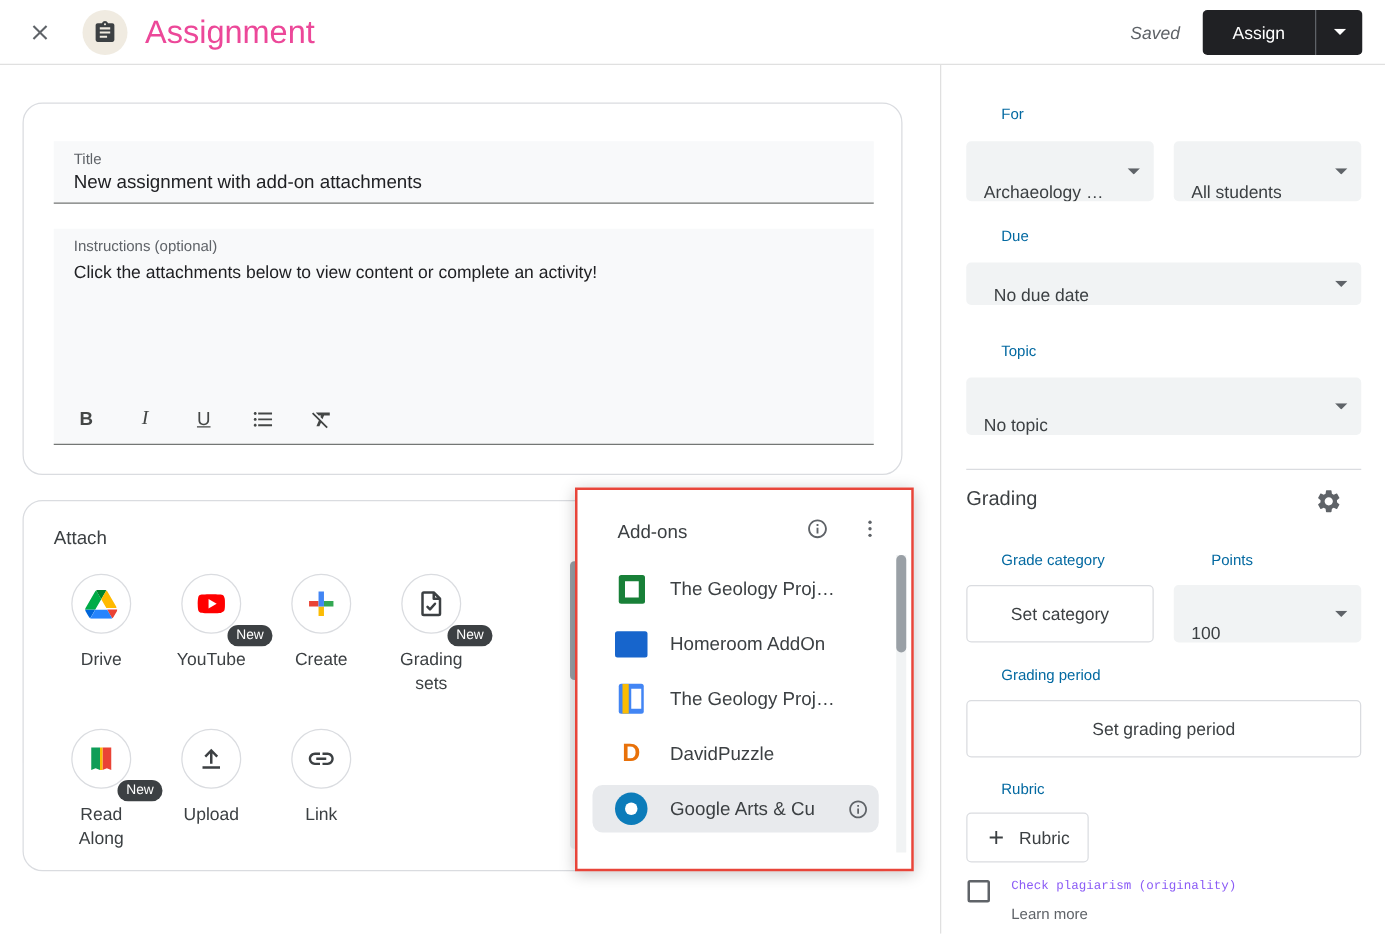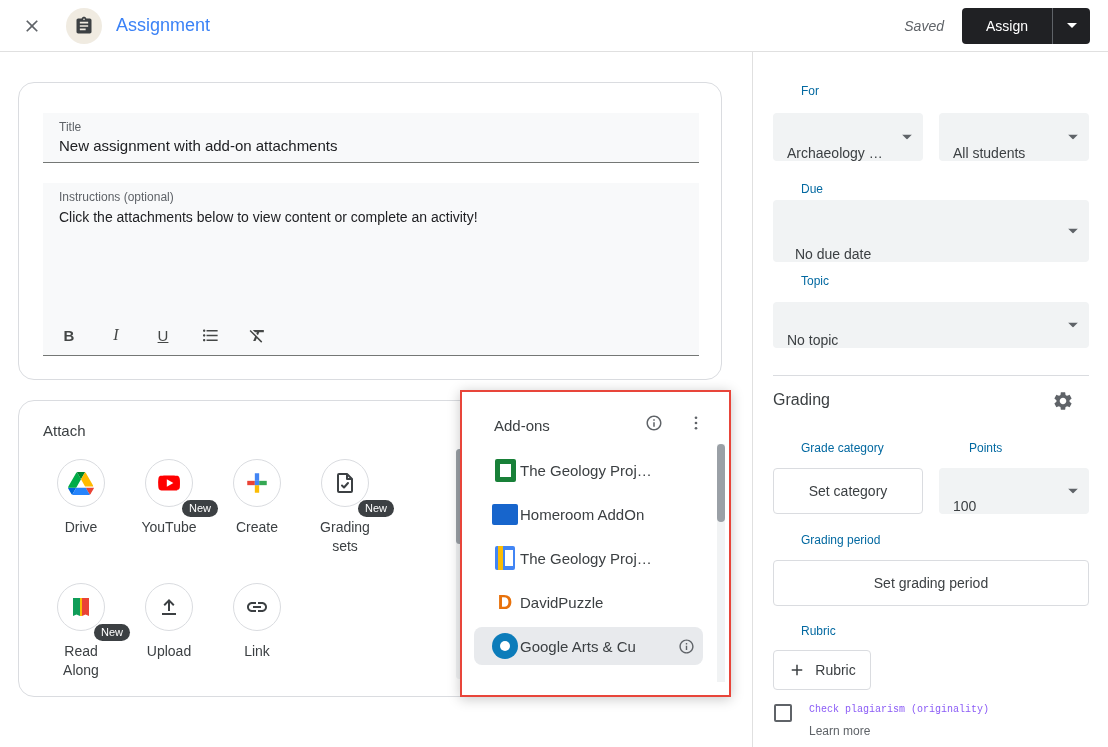--- a/index.html
+++ b/index.html
@@ -5,21 +5,21 @@
   * { margin:0; padding:0; box-sizing:border-box; }
   html,body { width:1108px; height:747px; }
   body { font-family:"Liberation Sans", sans-serif; background:#fff; position:relative; overflow:hidden; color:#3c4043; }
   button { font-family:inherit; }
 
   
   .topbar { position:absolute; left:0; top:0; width:1108px; height:52px; background:#fff; border-bottom:1px solid #e0e0e0; display:flex; align-items:center; padding:0 18px; z-index:20; }
   .icon-btn { background:none; border:none; cursor:pointer; display:flex; align-items:center; justify-content:center; }
   .close-btn { width:28px; height:28px; margin-right:20px; }
   .assign-chip { width:36px; height:36px; border-radius:50%; background:#f0ebe1; display:flex; align-items:center; justify-content:center; margin-right:14px; }
-  .page-title { font-size:18px; font-weight:400; color:#3b82f6; }
+  .page-title { font-size:26px; font-weight:400; color:#ec4899; }
   .topbar-right { margin-left:auto; display:flex; align-items:center; }
   .saved { font-style:italic; font-size:14px; color:#5f6368; margin-right:18px; }
   .assign-split { display:flex; height:36px; border-radius:4px; overflow:hidden; }
   .assign-main { background:#202124; color:#fff; border:none; padding:0 24px; font-size:14px; font-weight:500; cursor:pointer; }
   .assign-caret { background:#202124; border:none; border-left:1px solid #5f6368; width:38px; cursor:pointer; display:flex; align-items:center; justify-content:center; }
 
   
   .main { position:absolute; left:0; top:52px; width:752px; height:695px; background:#fff; }
   .card { position:absolute; border:1px solid #dadce0; border-radius:16px; background:#fff; }
   .form-card { left:18px; top:30px; width:704px; height:298px; }
@@ -50,21 +50,21 @@
   
   .addons-popup { position:absolute; left:460px; top:390px; width:271px; height:307px; background:#fff; border:2px solid #e8453a; box-shadow:0 2px 12px rgba(0,0,0,.22); z-index:30; }
   .addons-header { display:flex; align-items:center; padding:22px 24px 4px 32px; }
   .addons-title { font-size:15px; color:#3c4043; }
   .addons-info { margin-left:auto; }
   .addons-menu { margin-left:24px; }
   .addons-list { margin-top:8px; }
   .addon-row { height:44px; display:flex; align-items:center; padding-left:30px; cursor:pointer; }
   .addon-row.selected { background:#e8eaed; border-radius:8px; margin:3px 26px 0 12px; padding-left:18px; height:38px; }
   .addon-icon { width:26px; display:flex; align-items:center; justify-content:center; flex:none; }
-  .addon-name { margin-left:2px; font-size:15px; color:#3c4043; white-space:nowrap; }
+  .addon-name { margin-left:18px; font-size:15px; color:#3c4043; white-space:nowrap; }
   .row-info { margin-left:auto; margin-right:8px; display:flex; cursor:pointer; }
   .popup-scroll { position:absolute; right:4px; top:52px; width:8px; height:238px; background:#f1f3f4; }
   .popup-scroll-thumb { width:8px; height:78px; background:#9aa0a6; border-radius:4px; }
 
   .ic-geo1 { width:21px; height:23px; background:#188038; border-radius:2px; display:flex; align-items:center; justify-content:center; }
   .ic-geo1 i { display:block; width:11px; height:13px; background:#fff; }
   .ic-homeroom { width:26px; height:21px; background:#1765cc; border-radius:2px; }
   .ic-geo2 { width:20px; height:24px; background:#4285f4; border-radius:2px; position:relative; overflow:hidden; }
   .ic-geo2 i { position:absolute; left:3px; top:0; width:5px; height:24px; background:#fbbc04; }
   .ic-geo2 b { position:absolute; right:2px; top:4px; width:8px; height:16px; background:#fff; }
@@ -75,21 +75,21 @@
   
   .sidebar { position:absolute; left:752px; top:52px; width:356px; height:695px; background:#fff; border-left:1px solid #e0e0e0; }
   .sb-label { position:absolute; font-size:12px; color:#0369a1;margin-left:28px; }
   .lab-for{left:20px;top:32px;} .lab-due{left:20px;top:130px;} .lab-topic{left:20px;top:222px;}
   .lab-gc{left:20px;top:389px;} .lab-pts{left:188px;top:389px;} .lab-gp{left:20px;top:481px;} .lab-rubric{left:20px;top:572px;}
   .select { position:absolute; background:#f1f3f4; border-radius:4px; display:flex; align-items:flex-end; padding:0 28px 0 14px; font-size:14px; color:#3c4043; cursor:pointer; }
   .sel-text { overflow:hidden; white-space:nowrap; }
   .sel-caret { position:absolute; right:11px; top:50%; transform:translateY(-50%); display:flex; }
   .sel-class{left:20px; top:61px; width:150px; height:48px;}
   .sel-students{left:186px; top:61px; width:150px; height:48px;}
-  .sel-due{left:20px; top:148px; width:316px; height:62px;padding-left:22px;}
+  .sel-due{left:20px; top:158px; width:316px; height:34px;padding-left:22px;}
   .sel-topic{left:20px; top:250px; width:316px; height:46px;}
   .sel-points{left:186px; top:416px; width:150px; height:46px;}
   .sb-divider{position:absolute; left:20px; top:323px; width:316px; height:1px; background:#dadce0;}
   .grading-heading{position:absolute; left:20px; top:339px; font-size:16px; color:#3c4043;}
   .gear-btn{position:absolute; left:297px; top:336px; width:26px; height:26px;}
   .btn-outline{position:absolute; border:1px solid #dadce0; border-radius:4px; background:#fff; display:flex; align-items:center; justify-content:center; font-size:14px; color:#3c4043; cursor:pointer;}
   .set-category{left:20px; top:416px; width:150px; height:46px;}
   .set-gp{left:20px; top:508px; width:316px; height:46px; font-weight:500;}
   .rubric-btn{left:20px; top:598px; width:98px; height:40px; font-weight:500; gap:9px;}
   .checkbox{position:absolute; left:21px; top:652px; width:18px; height:18px; border:2px solid #5f6368; border-radius:2px; background:#fff; cursor:pointer;}

